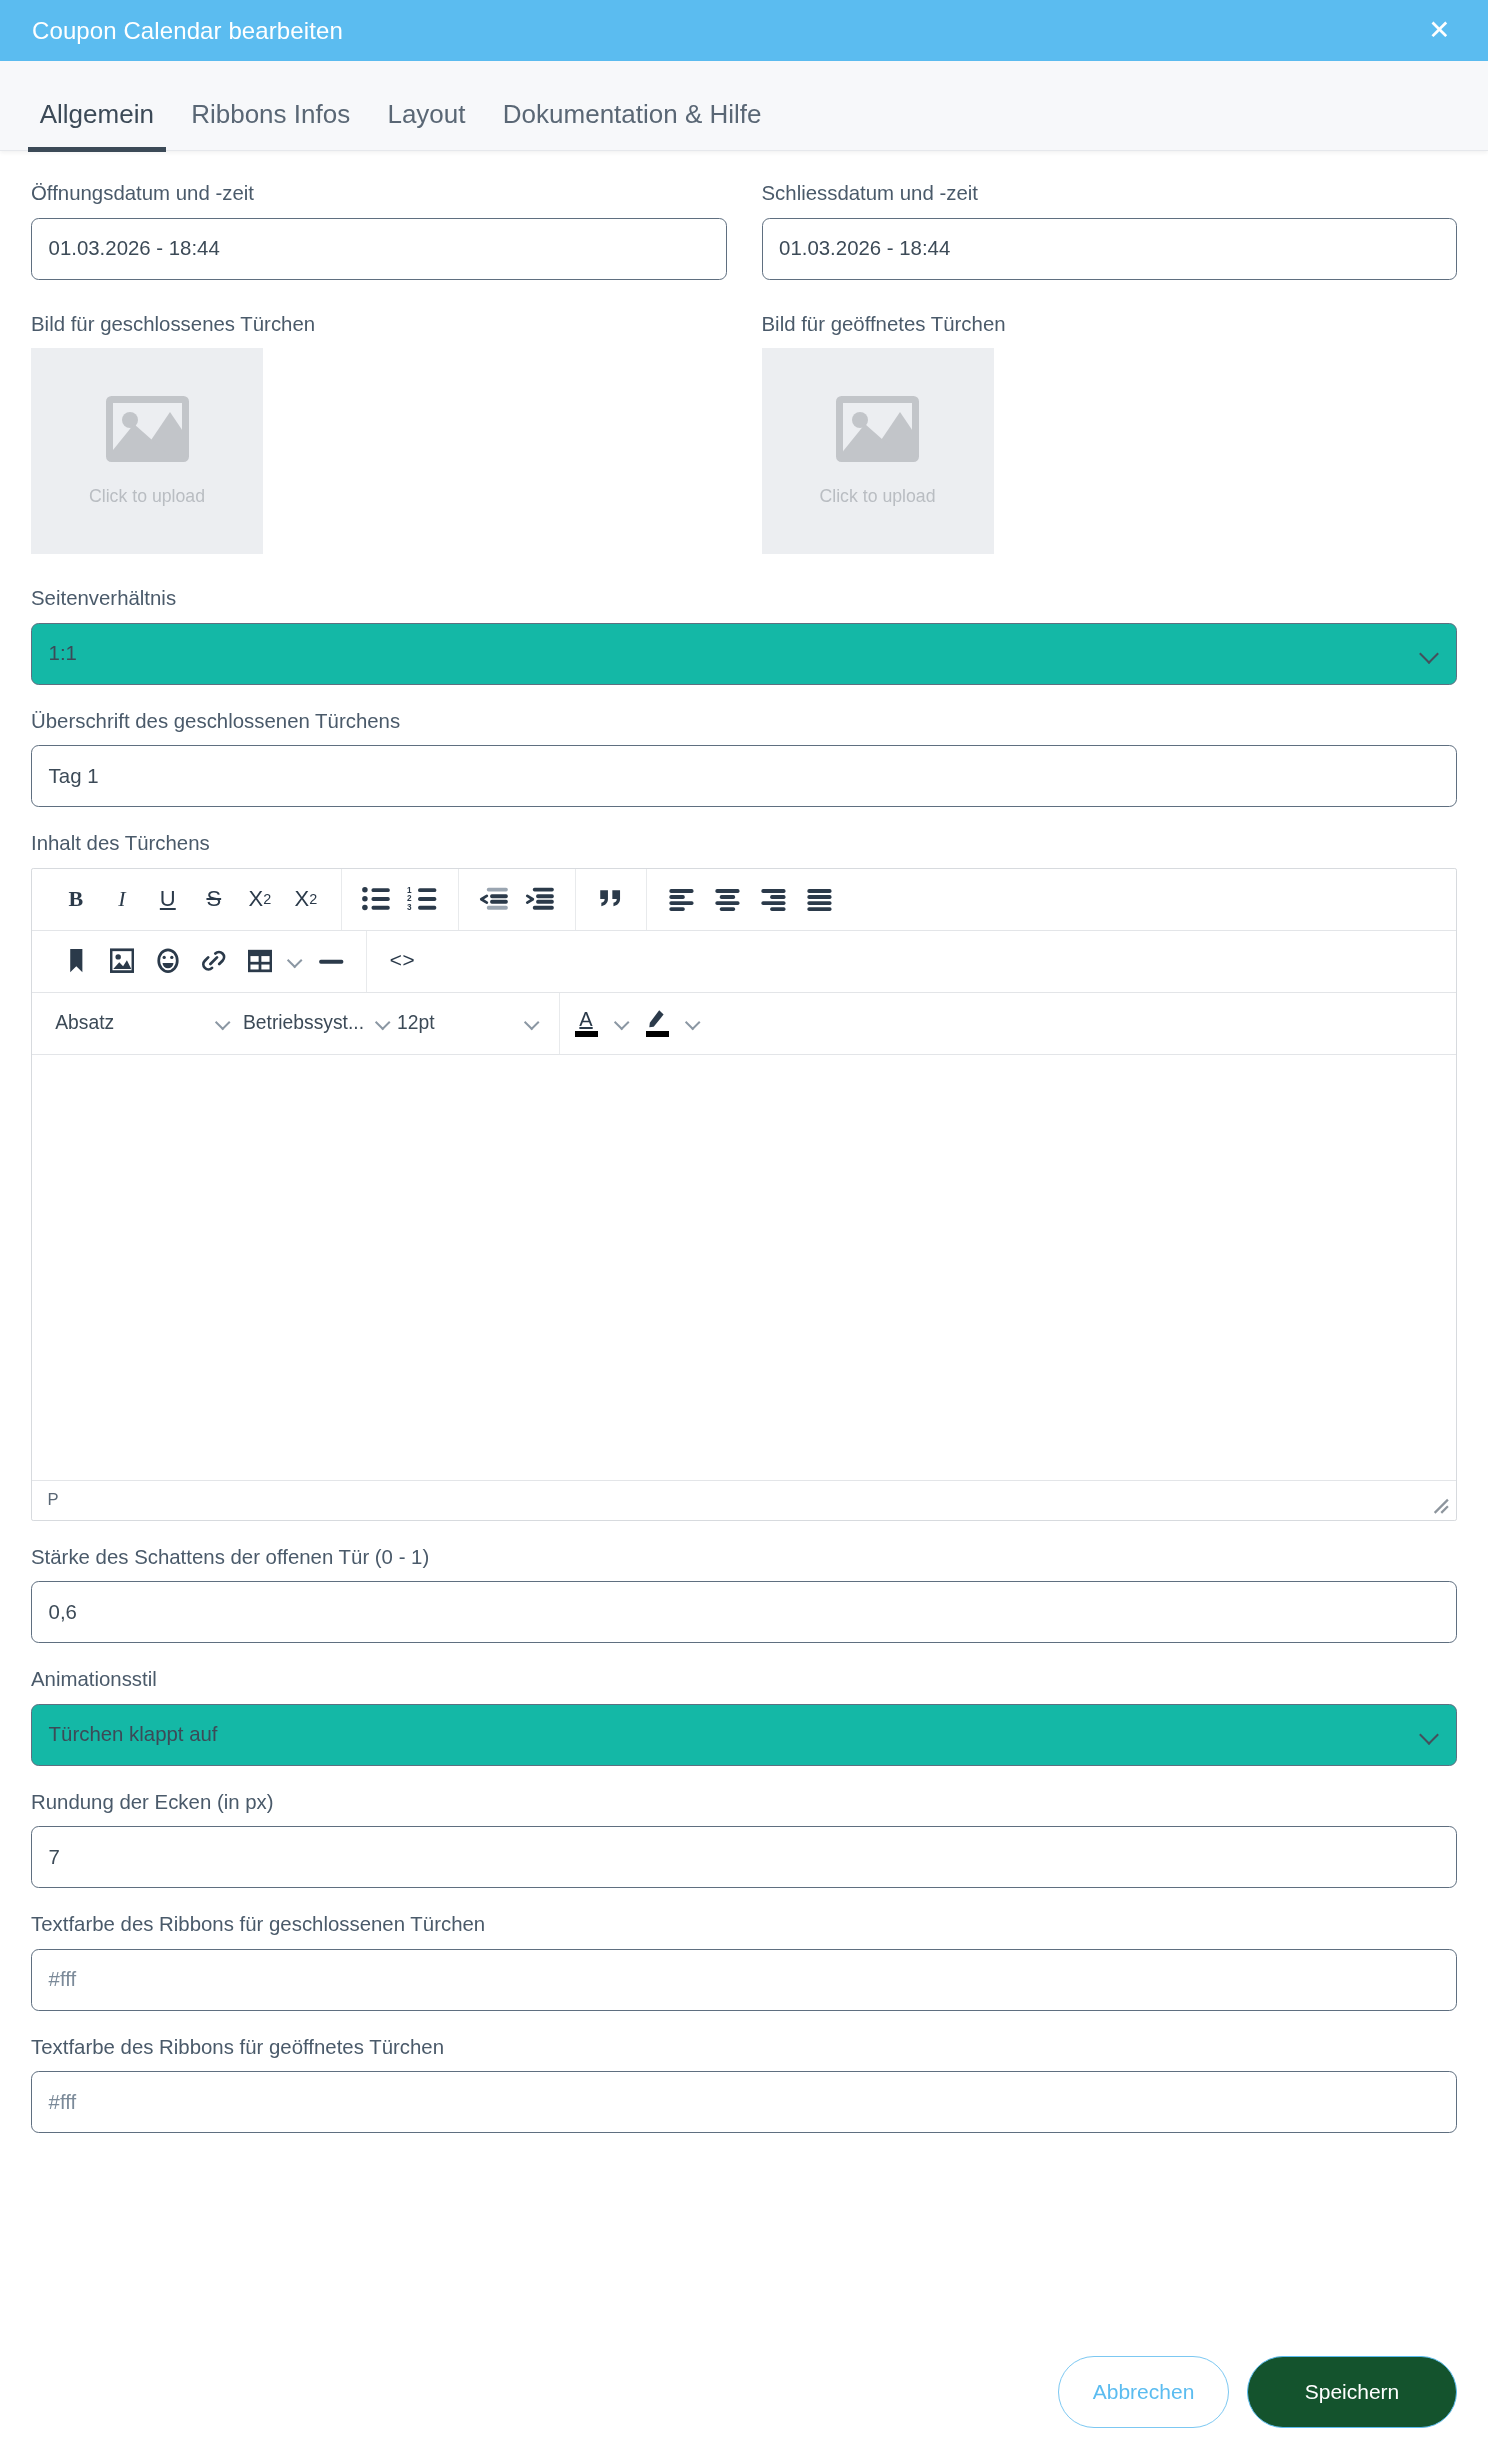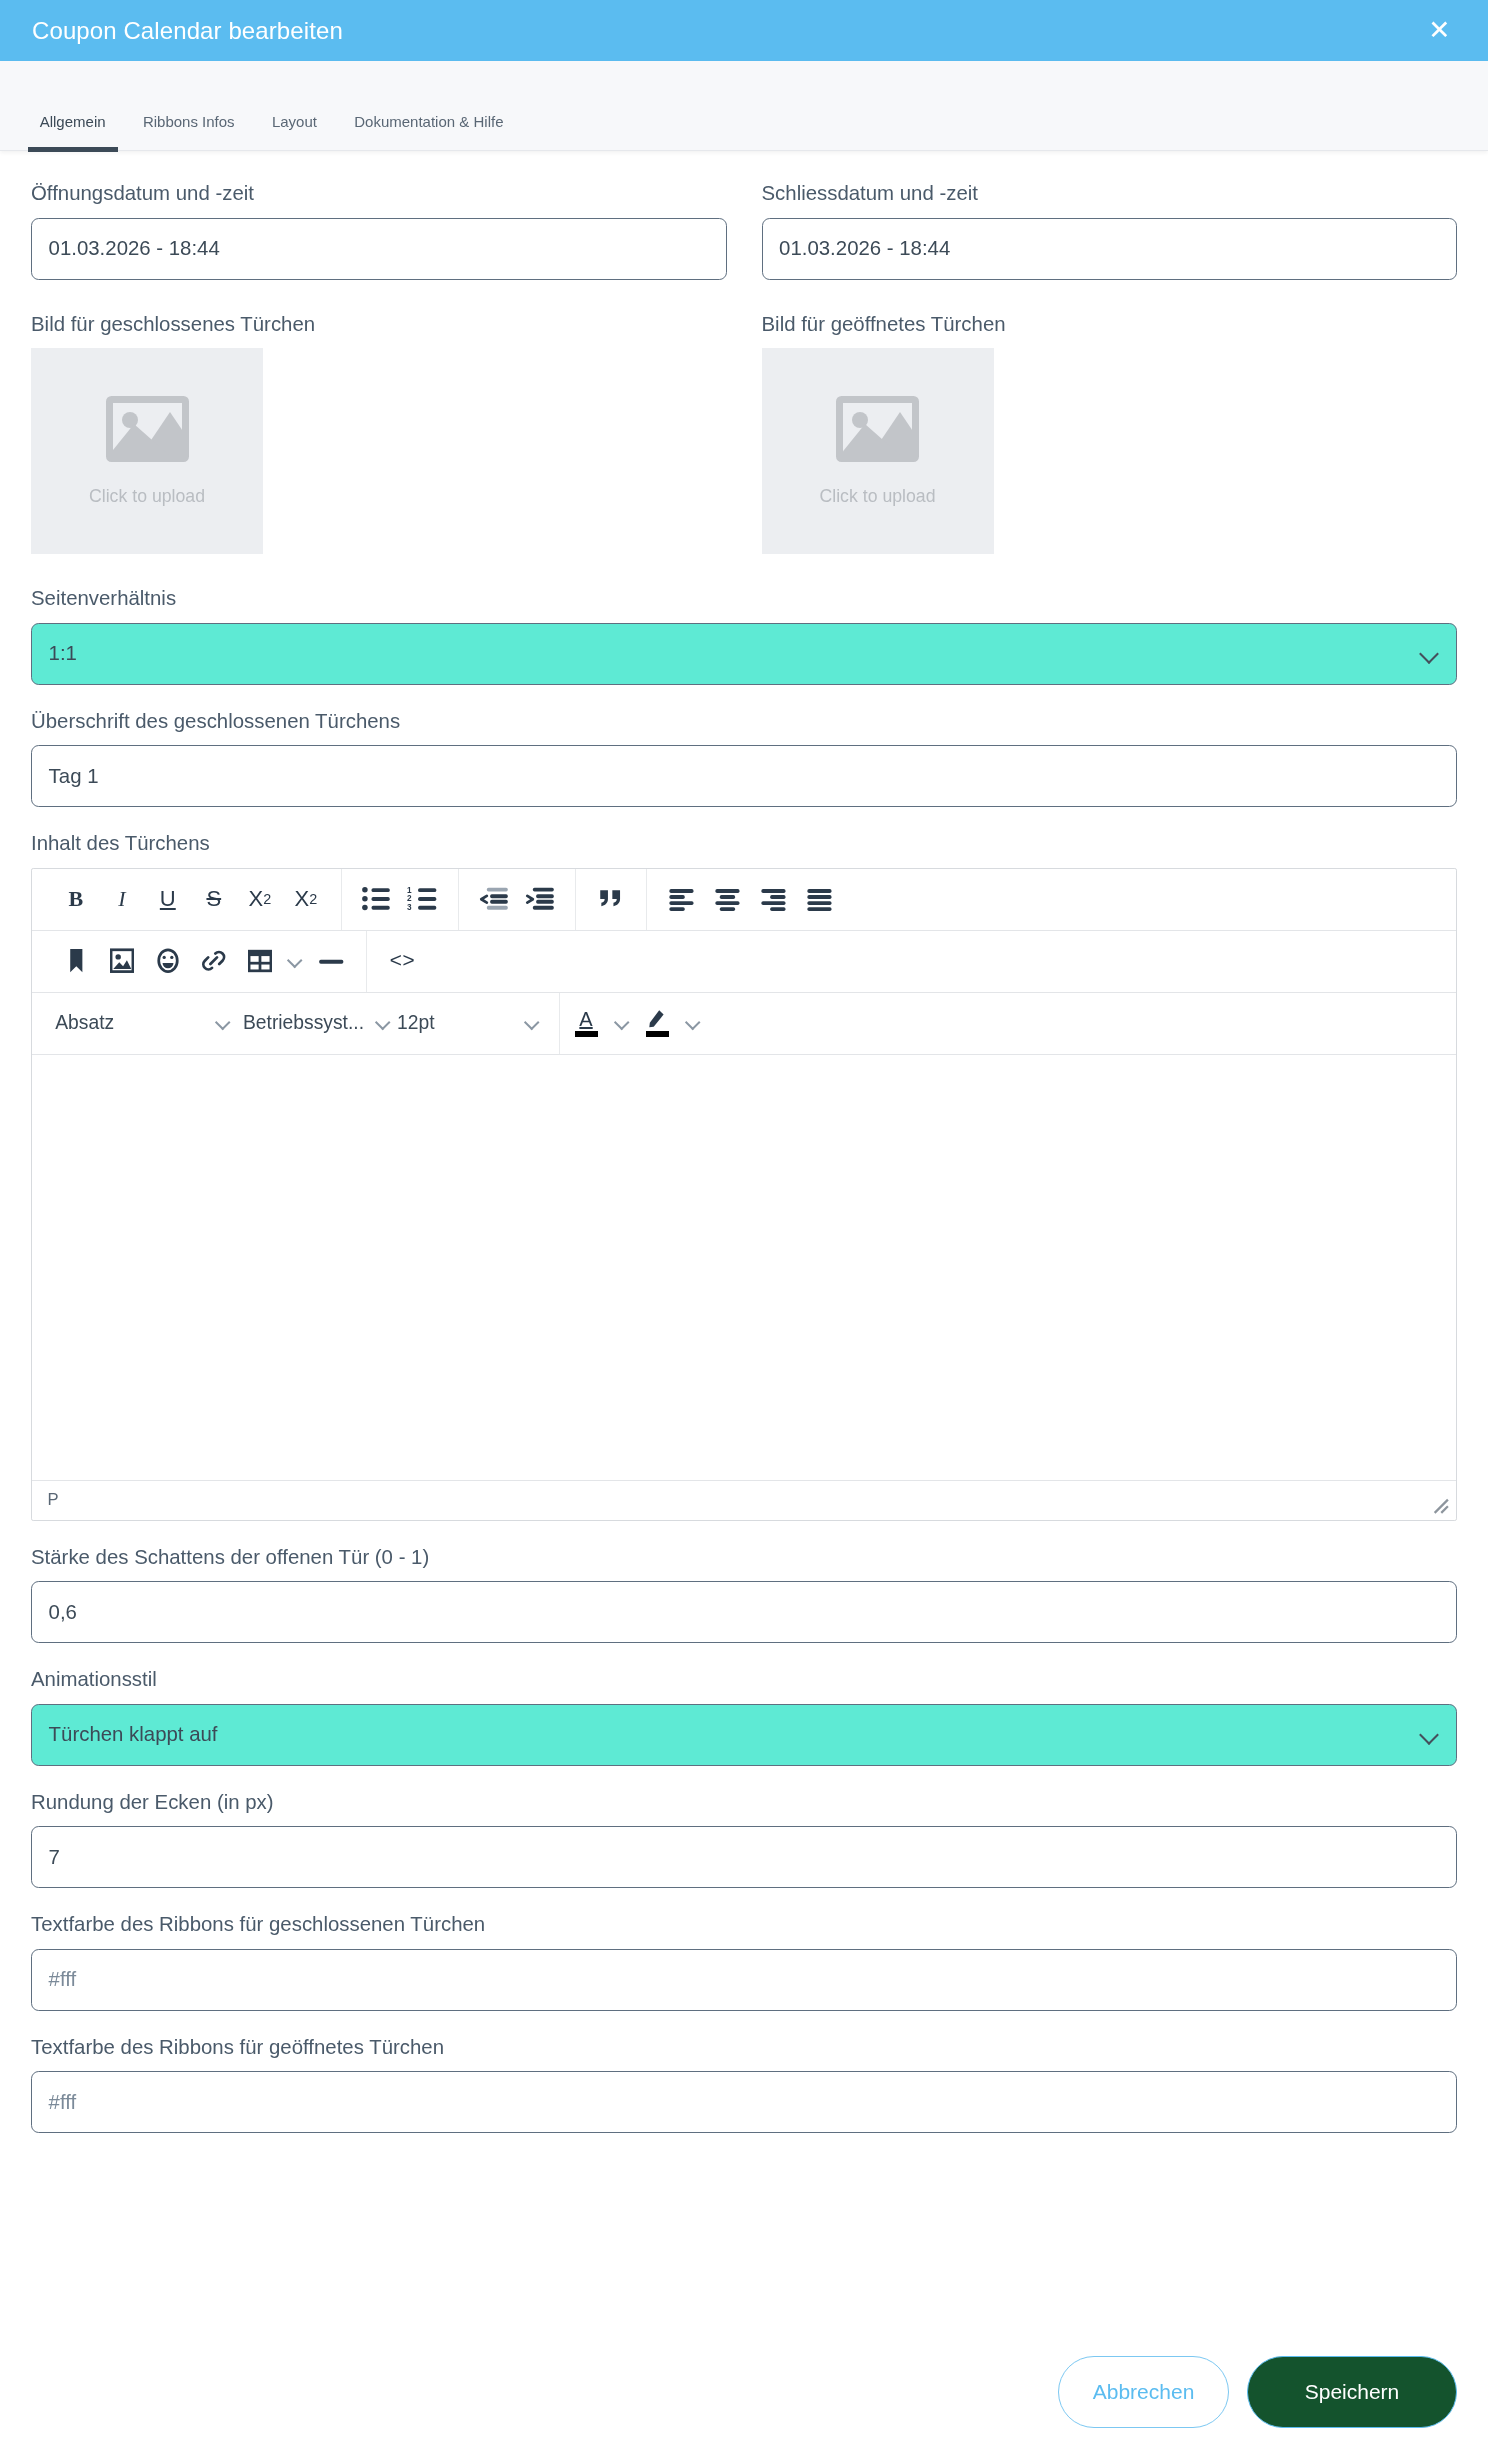--- a/index.html
+++ b/index.html
@@ -57,21 +57,21 @@
     background: #f7f8fa;
     height: 90px;
     display: flex;
     align-items: flex-end;
     padding: 0 31px;
     border-bottom: 1.7px solid #e6e8ec;
     flex: 0 0 auto;
     box-shadow: 0 1.7px 3.9px rgba(0,0,0,.05);
   }
   .tab {
-    font-size: 15px;
+    font-size: 26px;
     color: #5a6775;
     padding: 0 12px 20px 12px;
     margin-right: 13.3px;
     cursor: pointer;
     position: relative;
     white-space: nowrap;
   }
   .tab:first-child { margin-left: -3.3px; }
   .tab.active {
     color: #3c4a57;
@@ -119,21 +119,21 @@
     font-size: 20.4px;
     color: #3c4a57;
     width: 100%;
   }
   .input-box.placeholder { color: #7b8a99; }
 
   .select-box {
     height: 62px;
     border: 1.7px solid #5f6f80;
     border-radius: 7.7px;
-    background: #5eead4;
+    background: #14b8a6;
     display: flex;
     align-items: center;
     justify-content: space-between;
     padding: 0 16.6px;
     font-size: 20.4px;
     color: #3c4a57;
     width: 100%;
     cursor: pointer;
   }
   .chev {

